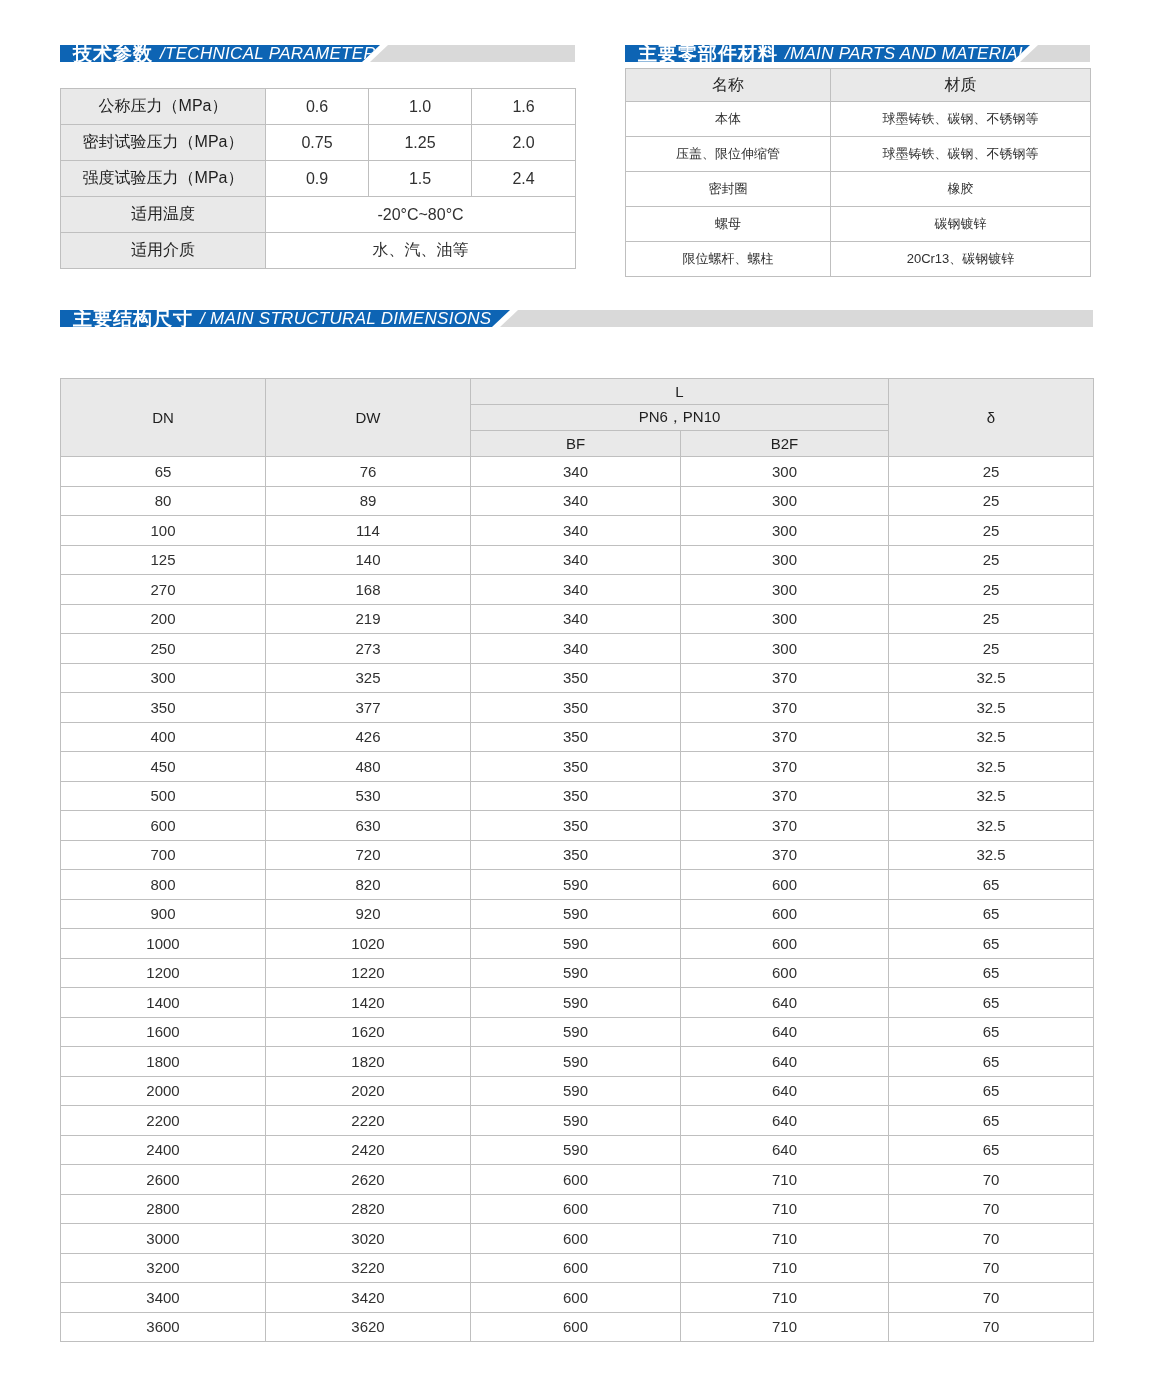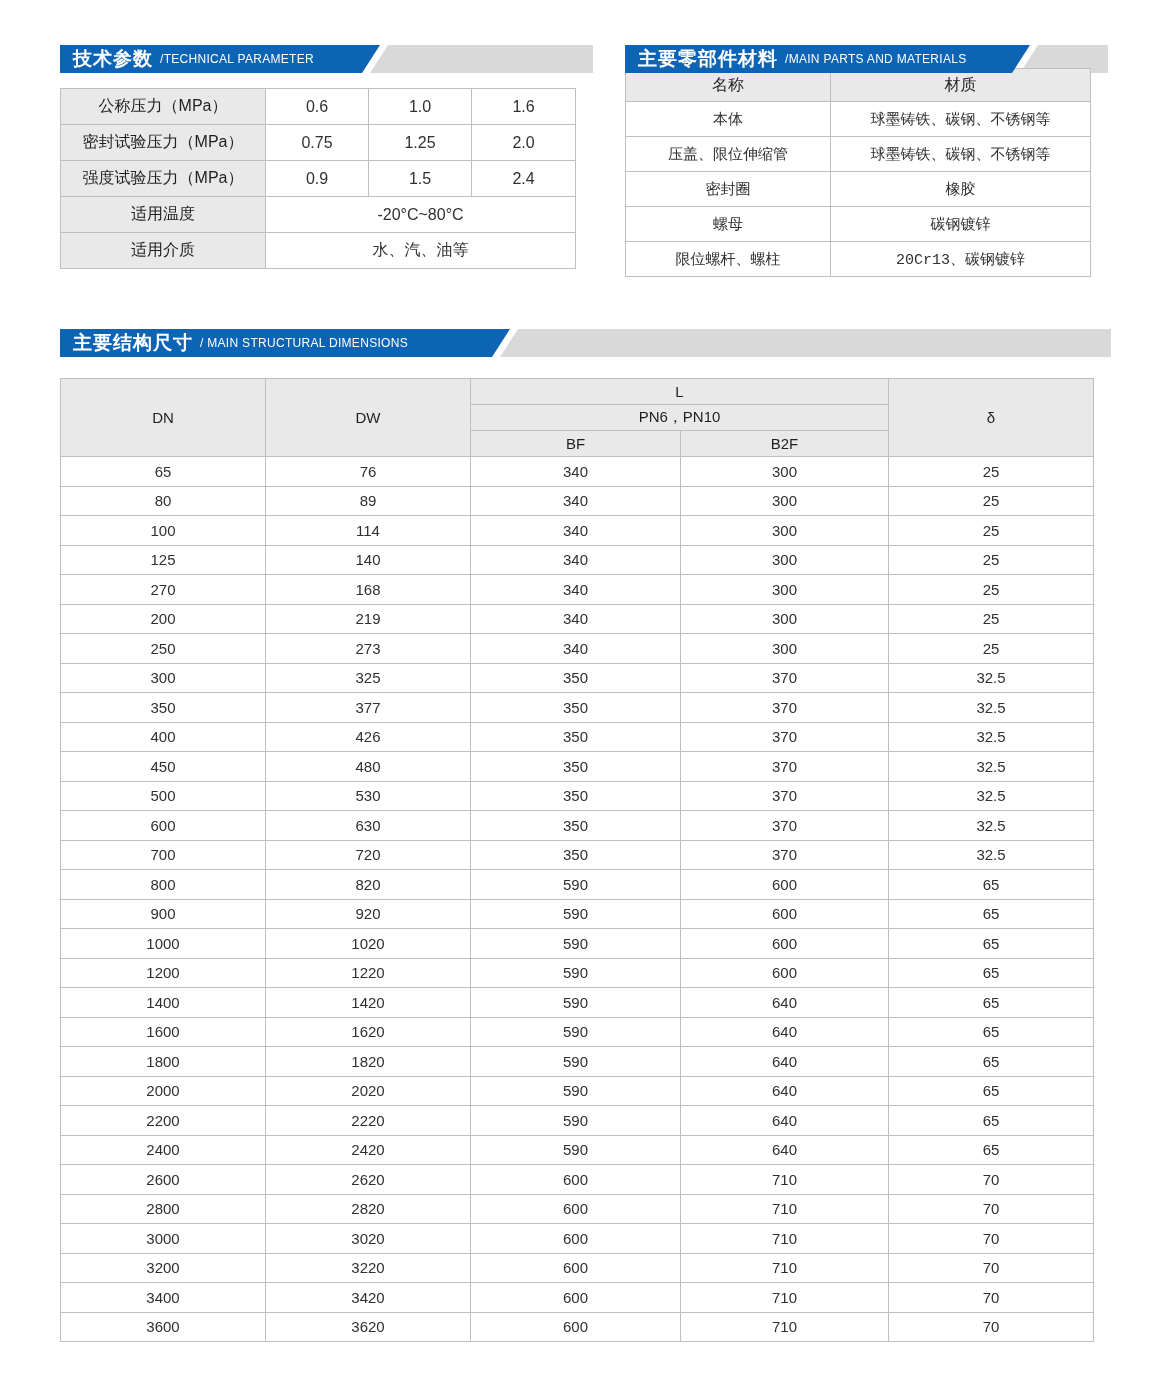--- a/index.html
+++ b/index.html
@@ -1,45 +1,45 @@
 <!DOCTYPE html>
 <html style="--banner-blue: #0d64b4; --banner-gray: #d9d9d9; --header-bg: #e9e9e9; --border: #bfbfbf; --text-dark: #1f1f1f; --text-body: #303030;"><head>
 <meta charset="utf-8">
 <style>
   html,body{margin:0;padding:0;background:#fff;}
   .page{position:relative;width:1151px;height:1382px;background:#fff;overflow:hidden;
         font-family:"Liberation Sans","DejaVu Sans",sans-serif;color:var(--text-body,#303030);}
 
   
-  .banner{position:absolute;height:28px;padding-left:18px;}
+  .banner{position:absolute;height:17px;}
   .banner .strip{position:absolute;top:0;bottom:0;right:0;
                  background:var(--banner-gray,#d9d9d9);
                  clip-path:polygon(18px 0,100% 0,100% 100%,0 100%);}
   .banner .flag{position:absolute;top:0;bottom:0;left:0;z-index:2;
                 background:var(--banner-blue,#0d64b4);
                 clip-path:polygon(0 0,100% 0,calc(100% - 18px) 100%,0 100%);
                 display:flex;align-items:center;padding:0 30px 0 13px;box-sizing:border-box;
                 color:#fff;white-space:nowrap;}
   .banner .zh{font-size:19px;font-weight:bold;letter-spacing:1px;}
-  .banner .en{font-size:12px;margin-left:7px;letter-spacing:.3px;}
+  .banner .en{font-size:17px;margin-left:7px;letter-spacing:.3px;font-style:italic;}
 
   
   .spec{position:absolute;border-collapse:collapse;table-layout:fixed;}
   .spec th,.spec td{border:1px solid var(--border,#bfbfbf);text-align:center;
                     vertical-align:middle;padding:0 4px;overflow:hidden;}
   .spec th{background:var(--header-bg,#e9e9e9);font-weight:normal;color:var(--text-dark,#1f1f1f);}
   .spec td{background:#fff;color:var(--text-body,#303030);}
 
   .t1{left:60px;top:88px;width:515px;font-size:16px;}
   .t1 tr{height:36px;}
 
   .t2{left:625px;top:68px;width:465px;font-size:16px;}
   .t2 thead tr{height:33px;}
   .t2 tbody tr{height:35px;}
-  .t2 tbody td{font-size:15px;font-family:Liberation Mono, monospace;}
+  .t2 tbody td{font-size:13px;}
 
   .t3{left:60px;top:378px;width:1033px;font-size:15px;}
   .t3 thead tr{height:26px;}
   .t3 tbody tr{height:29.5px;}
 </style>
 </head>
 <body>
 
 <div class="page">
 
@@ -124,21 +124,21 @@
           <td>螺母</td>
           <td>碳钢镀锌</td>
         </tr>
         <tr>
           <td>限位螺杆、螺柱</td>
           <td>20Cr13、碳钢镀锌</td>
         </tr>
     </tbody>
   </table>
 
-  <div class="banner" style="left:60px;top:329px;width:1033px;border-radius:7px;">
+  <div class="banner" style="left:60px;top:310px;width:1033px;border-radius:7px;">
     <div class="strip" style="left:440px;"></div>
     <div class="flag" style="width:450px;">
       <span class="zh">主要结构尺寸</span>
       <span class="en">/ MAIN STRUCTURAL DIMENSIONS</span>
     </div>
   </div>
 
   <table class="spec t3">
     <colgroup>
         <col style="width:205px">

